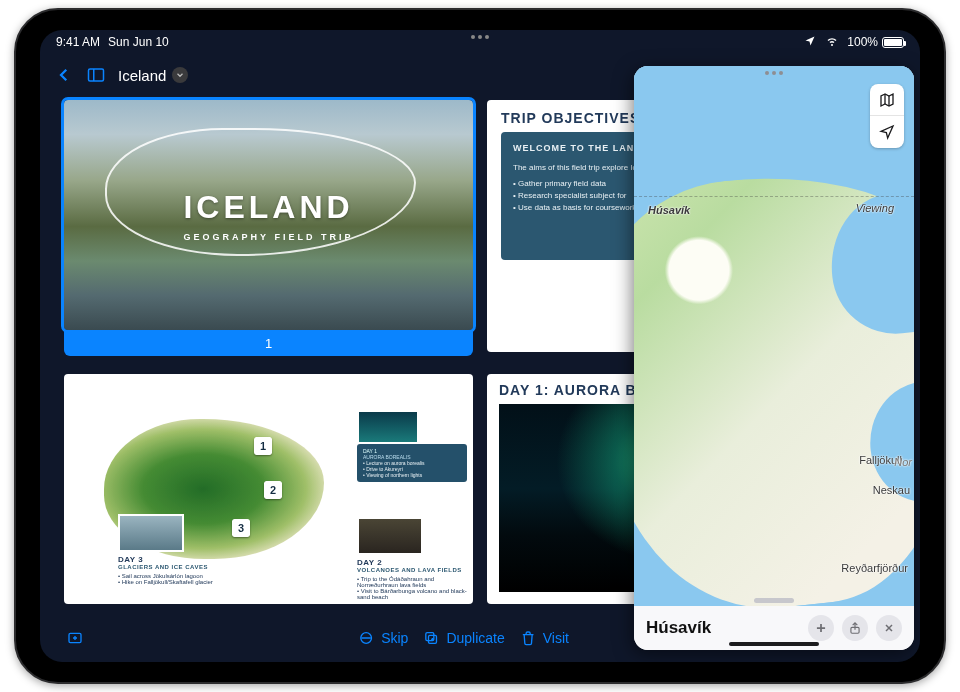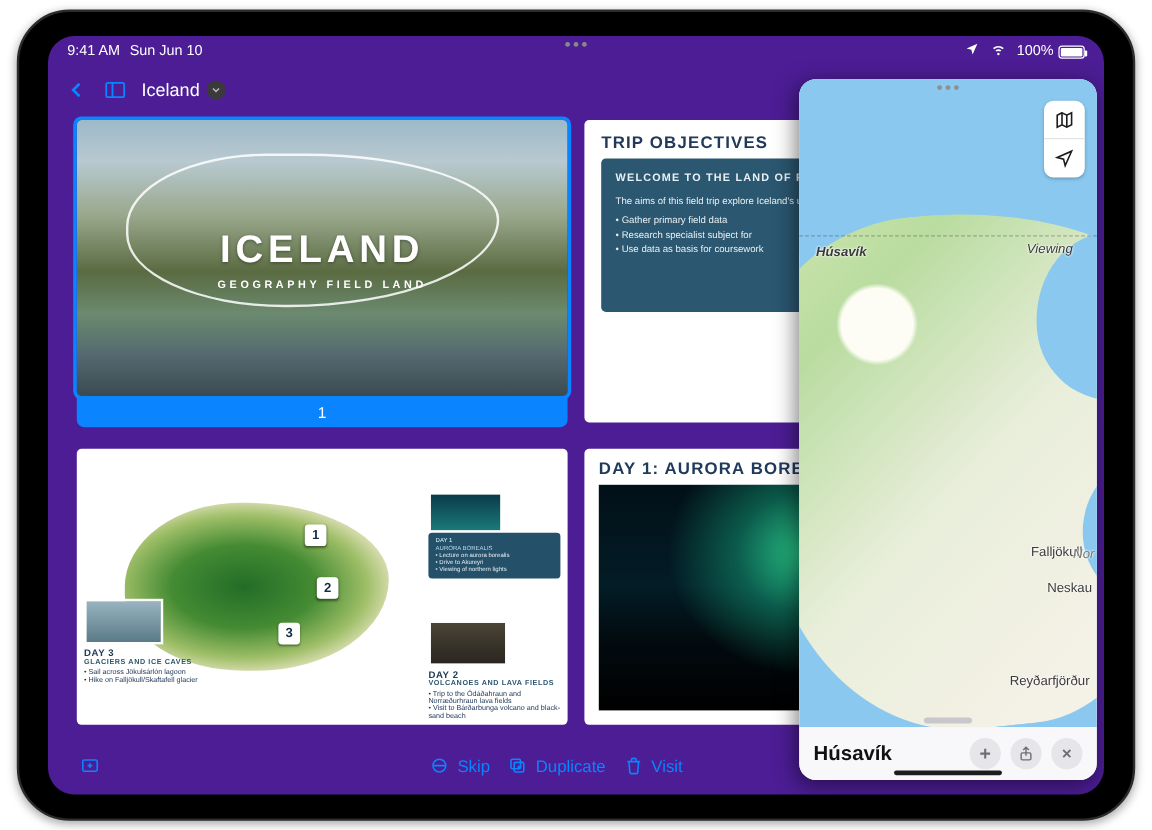--- a/index.html
+++ b/index.html
@@ -4,35 +4,35 @@
 <style>
   * { box-sizing: border-box; margin: 0; padding: 0; }
   html, body { width: 960px; height: 692px; background: #fff; font-family: -apple-system, "Helvetica Neue", Arial, sans-serif; overflow: hidden; }
   .device {
     position: absolute; left: 14px; top: 8px; width: 932px; height: 676px;
     background: #000; border-radius: 44px; box-shadow: 0 2px 8px rgba(0,0,0,0.35);
     border: 2px solid #2c2c2e;
   }
   .screen {
     position: absolute; left: 24px; top: 20px; right: 24px; bottom: 20px;
-    background: #4c1d95; border-radius: 22px; overflow: hidden;
+    background: #0f172a; border-radius: 22px; overflow: hidden;
   }
 
   
   .status-bar {
     position: absolute; top: 0; left: 0; right: 0; height: 24px;
     display: flex; justify-content: space-between; align-items: center;
     padding: 0 16px; color: #fff; font-size: 12px; font-weight: 500;
   }
   .status-left, .status-right { display: flex; align-items: center; gap: 8px; }
   .status-center { position:absolute; left:50%; transform:translateX(-50%); top:5px; display:flex; gap:3px;}
   .status-center .dot{width:4px;height:4px;border-radius:50%;background:#888;}
   .wifi-icon, .battery-icon, .location-icon { display:inline-block; }
   .wifi-icon svg, .location-icon svg { width:14px; height:12px; }
-  .battery { display:flex; align-items:flex-end; gap:4px;}
+  .battery { display:flex; align-items:center; gap:4px;}
   .battery-body{ width:22px; height:11px; border:1px solid #fff; border-radius:3px; position:relative;}
   .battery-body::after{content:"";position:absolute;right:-3px;top:3px;width:2px;height:5px;background:#fff;border-radius:0 1px 1px 0;}
   .battery-fill{position:absolute;left:1px;top:1px;bottom:1px;right:1px;background:#fff;border-radius:1px;}
 
   
   .app-toolbar {
     position:absolute; top:28px; left:0; right:0; height:34px;
     display:flex; align-items:center; padding:0 14px; gap:12px;
     color:#0a84ff;
   }
@@ -119,21 +119,21 @@
     display:flex; align-items:center; color:#0a84ff; font-size:14px;
     padding:0 26px;
   }
   .bb-left{display:flex;gap:18px;}
   .bb-center{position:absolute; left:50%; transform:translateX(-58%); display:flex; gap:14px;}
   .bb-item{display:flex;align-items:center;gap:6px;}
   .bb-item svg{width:18px;height:16px;}
 
   
   .slideover{
-    position:absolute; top:36px; right:6px; width:248px; bottom:12px;
+    position:absolute; top:36px; right:6px; width:280px; bottom:12px;
     background:#fff; border-radius:14px; box-shadow:-2px 4px 18px rgba(0,0,0,.5);
     overflow:hidden;
   }
   .so-handle-top{position:absolute;top:5px;left:50%;transform:translateX(-50%);display:flex;gap:3px;}
   .so-handle-top .d{width:4px;height:4px;border-radius:50%;background:#8e8e93;}
   .map-surface{
     position:absolute; left:0; right:0; top:0; bottom:44px;
     background:
       linear-gradient(to bottom, #8ac8ef 0% 27%, transparent 27%),
       #8ac8ef;
@@ -226,21 +226,21 @@
         </span>
       </div>
     </div>
 
     <div class="slide-grid">
 
       <div class="slide1-wrap">
         <div class="slide s1 selected" style="height:230px;">
           <div class="outline"></div>
           <div class="title">ICELAND</div>
-          <div class="sub">GEOGRAPHY FIELD LAND</div>
+          <div class="sub">GEOGRAPHY FIELD TRIP</div>
         </div>
         <div class="slide-num-bar" style="position:relative;margin-top:-2px;border-radius:0 0 6px 6px;">
           <span>1</span>
         </div>
       </div>
 
       <div class="slide s2" style="height:252px;">
         <div class="head">TRIP OBJECTIVES</div>
         <div class="panel">
           <div class="wt">WELCOME TO THE LAND OF FIRE</div>
@@ -274,21 +274,21 @@
 • Viewing of northern lights</div>
           </div>
         </div>
         <div class="daybox right" style="bottom:4px;">
           <div class="ph" style="background:linear-gradient(#4a4535,#2a2520);"></div>
           <div class="dt">DAY 2</div>
           <div class="st">VOLCANOES AND LAVA FIELDS</div>
           <div style="white-space:pre-line;">• Trip to the Ódáðahraun and Norræðurhraun lava fields
 • Visit to Bárðarbunga volcano and black-sand beach</div>
         </div>
-        <div class="daybox left" style="bottom:34px;">
+        <div class="daybox left" style="bottom:19px;margin-left:48px;">
           <div class="ph" style="background:linear-gradient(#9ab4c0,#5a7a88);"></div>
           <div class="dt">DAY 3</div>
           <div class="st">GLACIERS AND ICE CAVES</div>
           <div style="white-space:pre-line;">• Sail across Jökulsárlón lagoon
 • Hike on Falljökull/Skaftafell glacier</div>
         </div>
       </div>
 
       <div class="slide s4" style="height:230px;">
         <div class="head">DAY 1: AURORA BOREALIS</div>

